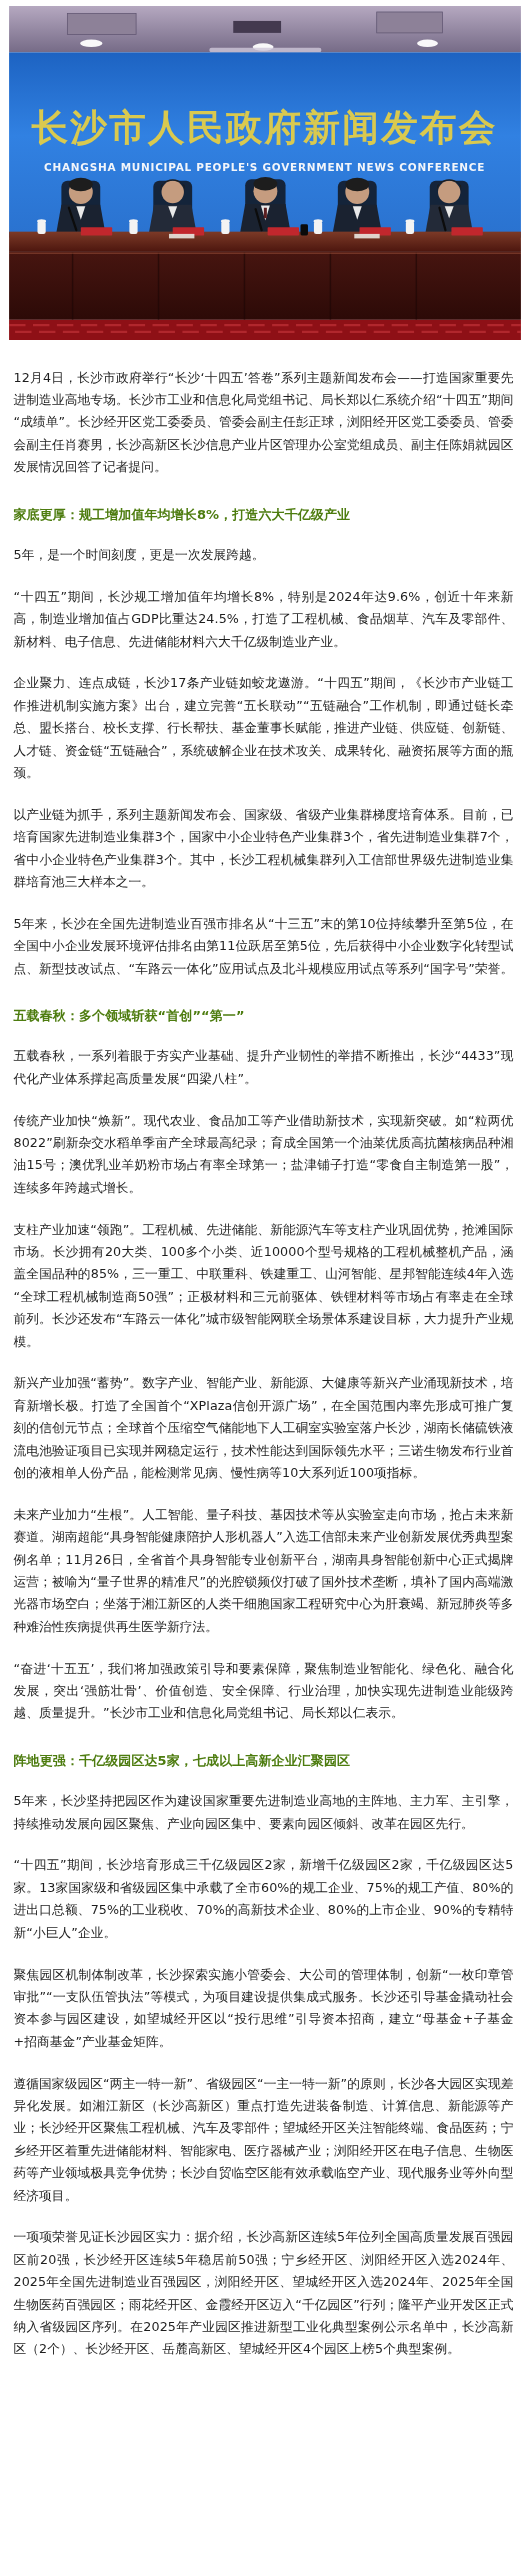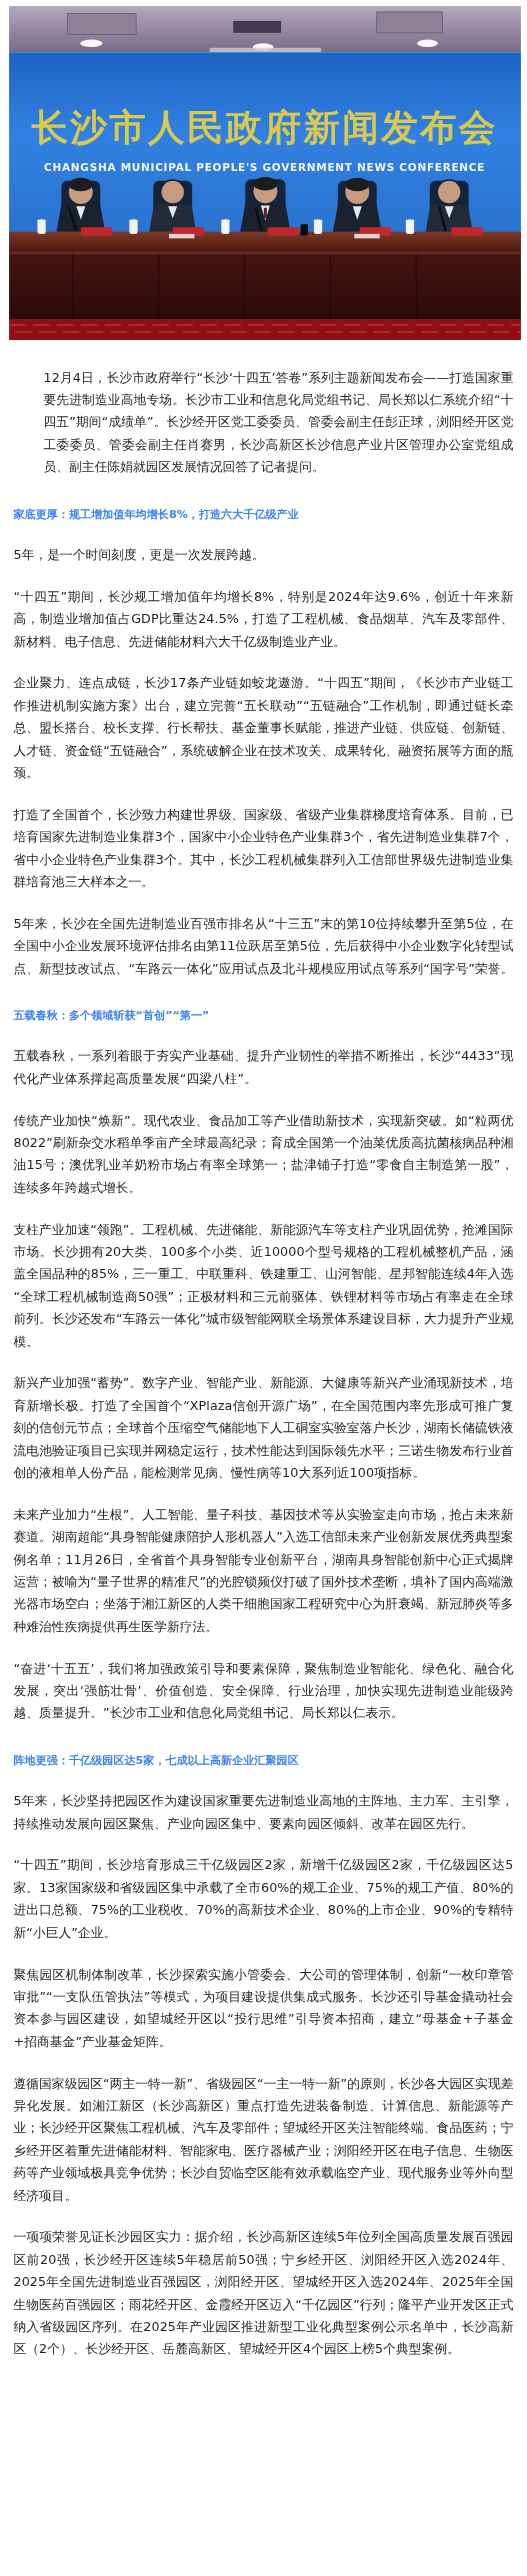--- a/index.html
+++ b/index.html
@@ -1,22 +1,22 @@
 <!DOCTYPE html>
 <html lang="zh" style="font-size:12px"><head>
 <meta charset="utf-8">
 <style>
   html,body{margin:0;padding:0;background:#ffffff;}
   body{width:527px;font-family:"DejaVu Sans","Liberation Sans",sans-serif;}
   .photo-wrap{margin:6px 6px 0 9px;width:512px;height:334px;overflow:hidden;}
   .article{padding:1.5px 13.5px 15px 13.5px;color:#1e1e1e;font-size:12.7px;line-height:22.4px;
            text-align:justify;letter-spacing:0.1px;}
   .article p{margin:19.4px 0;}
-  .article p.first{margin-top:25px;margin-left:30px;}
-  .article h2{font-size:11px;line-height:21px;font-weight:bold;color:#3b82f6;
+  .article p.first{margin-top:25px;}
+  .article h2{font-size:13px;line-height:21px;font-weight:bold;color:#4d7c0f;
               margin:25px 0 19.4px 0;text-align:left;}
 </style>
 </head>
 <body>
 
 <div class="photo-wrap">
   <svg width="512" height="334" viewBox="0 0 685 447">
     <defs>
       <linearGradient id="ceilGrad" x1="0" y1="0" x2="0" y2="1">
         <stop offset="0" stop-color="#b5a8c0"></stop>
@@ -135,21 +135,21 @@
     </g>
   </svg>
 </div>
 
 <div class="article">
   <p class="first">12月4日，长沙市政府举行“长沙‘十四五’答卷”系列主题新闻发布会——打造国家重要先进制造业高地专场。长沙市工业和信息化局党组书记、局长郑以仁系统介绍“十四五”期间“成绩单”。长沙经开区党工委委员、管委会副主任彭正球，浏阳经开区党工委委员、管委会副主任肖赛男，长沙高新区长沙信息产业片区管理办公室党组成员、副主任陈娟就园区发展情况回答了记者提问。</p>
   <h2>家底更厚：规工增加值年均增长8%，打造六大千亿级产业</h2>
   <p>5年，是一个时间刻度，更是一次发展跨越。</p>
   <p>“十四五”期间，长沙规工增加值年均增长8%，特别是2024年达9.6%，创近十年来新高，制造业增加值占GDP比重达24.5%，打造了工程机械、食品烟草、汽车及零部件、新材料、电子信息、先进储能材料六大千亿级制造业产业。</p>
   <p>企业聚力、连点成链，长沙17条产业链如蛟龙遨游。“十四五”期间，《长沙市产业链工作推进机制实施方案》出台，建立完善“五长联动”“五链融合”工作机制，即通过链长牵总、盟长搭台、校长支撑、行长帮扶、基金董事长赋能，推进产业链、供应链、创新链、人才链、资金链“五链融合”，系统破解企业在技术攻关、成果转化、融资拓展等方面的瓶颈。</p>
-  <p>打造了全国首个，长沙致力构建世界级、国家级、省级产业集群梯度培育体系。目前，已培育国家先进制造业集群3个，国家中小企业特色产业集群3个，省先进制造业集群7个，省中小企业特色产业集群3个。其中，长沙工程机械集群列入工信部世界级先进制造业集群培育池三大样本之一。</p>
+  <p>以产业链为抓手，系列主题新闻发布会、国家级、省级产业集群梯度培育体系。目前，已培育国家先进制造业集群3个，国家中小企业特色产业集群3个，省先进制造业集群7个，省中小企业特色产业集群3个。其中，长沙工程机械集群列入工信部世界级先进制造业集群培育池三大样本之一。</p>
   <p>5年来，长沙在全国先进制造业百强市排名从“十三五”末的第10位持续攀升至第5位，在全国中小企业发展环境评估排名由第11位跃居至第5位，先后获得中小企业数字化转型试点、新型技改试点、“车路云一体化”应用试点及北斗规模应用试点等系列“国字号”荣誉。</p>
   <h2>五载春秋：多个领域斩获“首创”“第一”</h2>
   <p>五载春秋，一系列着眼于夯实产业基础、提升产业韧性的举措不断推出，长沙“4433”现代化产业体系撑起高质量发展“四梁八柱”。</p>
   <p>传统产业加快“焕新”。现代农业、食品加工等产业借助新技术，实现新突破。如“粒两优8022”刷新杂交水稻单季亩产全球最高纪录；育成全国第一个油菜优质高抗菌核病品种湘油15号；澳优乳业羊奶粉市场占有率全球第一；盐津铺子打造“零食自主制造第一股”，连续多年跨越式增长。</p>
   <p>支柱产业加速“领跑”。工程机械、先进储能、新能源汽车等支柱产业巩固优势，抢滩国际市场。长沙拥有20大类、100多个小类、近10000个型号规格的工程机械整机产品，涵盖全国品种的85%，三一重工、中联重科、铁建重工、山河智能、星邦智能连续4年入选“全球工程机械制造商50强”；正极材料和三元前驱体、铁锂材料等市场占有率走在全球前列。长沙还发布“车路云一体化”城市级智能网联全场景体系建设目标，大力提升产业规模。</p>
   <p>新兴产业加强“蓄势”。数字产业、智能产业、新能源、大健康等新兴产业涌现新技术，培育新增长极。打造了全国首个“XPlaza信创开源广场”，在全国范围内率先形成可推广复刻的信创元节点；全球首个压缩空气储能地下人工硐室实验室落户长沙，湖南长储硫铁液流电池验证项目已实现并网稳定运行，技术性能达到国际领先水平；三诺生物发布行业首创的液相单人份产品，能检测常见病、慢性病等10大系列近100项指标。</p>
   <p>未来产业加力“生根”。人工智能、量子科技、基因技术等从实验室走向市场，抢占未来新赛道。湖南超能“具身智能健康陪护人形机器人”入选工信部未来产业创新发展优秀典型案例名单；11月26日，全省首个具身智能专业创新平台，湖南具身智能创新中心正式揭牌运营；被喻为“量子世界的精准尺”的光腔锁频仪打破了国外技术垄断，填补了国内高端激光器市场空白；坐落于湘江新区的人类干细胞国家工程研究中心为肝衰竭、新冠肺炎等多种难治性疾病提供再生医学新疗法。</p>
   <p>“奋进‘十五五’，我们将加强政策引导和要素保障，聚焦制造业智能化、绿色化、融合化发展，突出‘强筋壮骨’、价值创造、安全保障、行业治理，加快实现先进制造业能级跨越、质量提升。”长沙市工业和信息化局党组书记、局长郑以仁表示。</p>
   <h2>阵地更强：千亿级园区达5家，七成以上高新企业汇聚园区</h2>
   <p>5年来，长沙坚持把园区作为建设国家重要先进制造业高地的主阵地、主力军、主引擎，持续推动发展向园区聚焦、产业向园区集中、要素向园区倾斜、改革在园区先行。</p>

